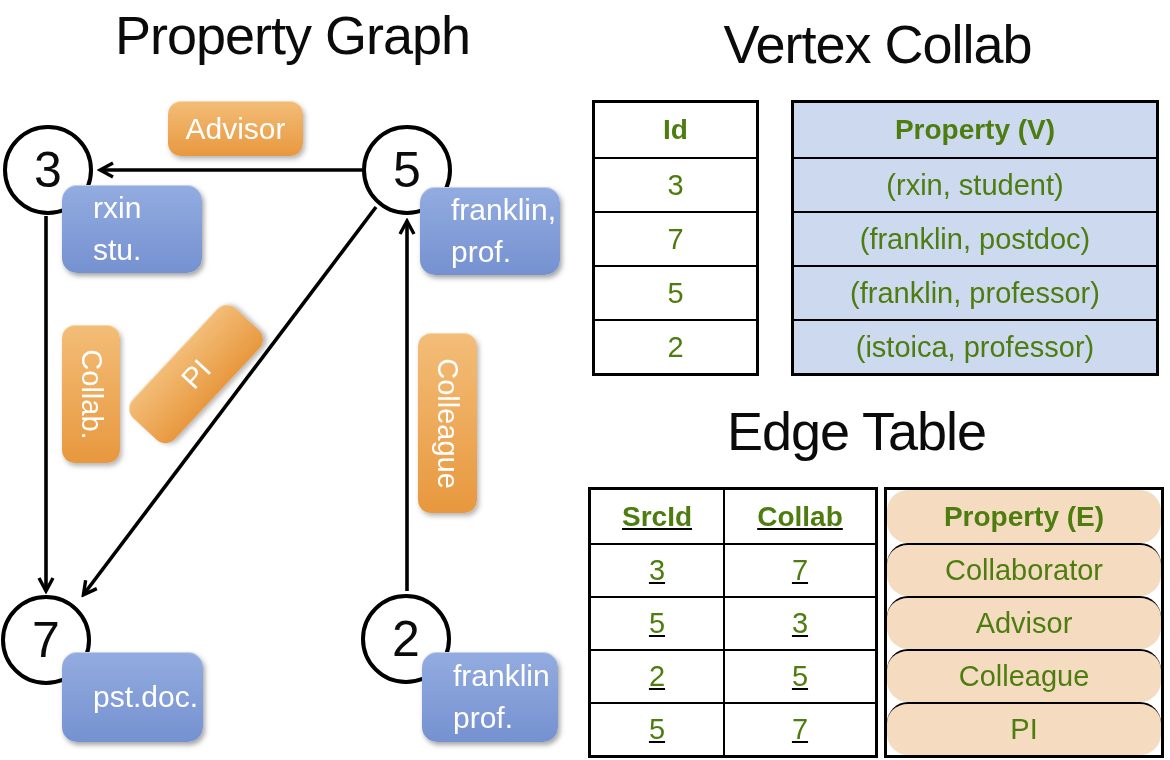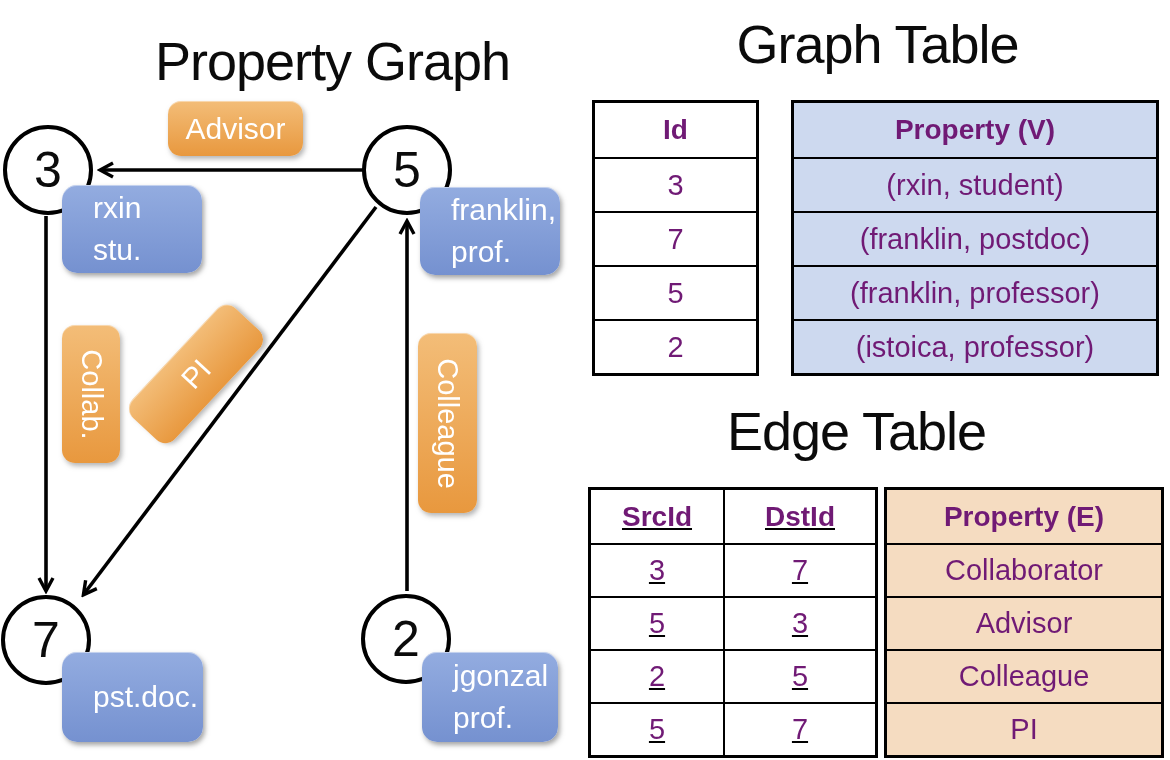--- a/index.html
+++ b/index.html
@@ -37,41 +37,41 @@
   .vert-text{transform:rotate(90deg);white-space:nowrap;}
   
   #edges{position:absolute;left:0;top:0;z-index:1;}
   
   .tbl{
     position:absolute;border:3px solid #000;box-sizing:border-box;background:#fff;
     display:grid;
   }
   .tbl .cell{
     display:flex;align-items:center;justify-content:center;
-    font-size:29px;color:#701a75;
+    font-size:29px;color:#4d7c0f;
   }
   .tbl .cell.hd{font-weight:bold;font-size:28px;}
   .tbl.rows5{grid-template-rows:repeat(5,1fr);}
   .tbl .cell + .cell{border-top:2px solid #000;}
   .bg-blue{background:#cdd9ef;}
-  .bg-tan{background:#f5dcc1;}
+  .bg-tan{background:#f5dcc1;border-radius:21px;}
   
   .duo{grid-template-rows:repeat(5,1fr);}
   .duo .row{display:grid;grid-template-columns:132px 1fr;text-decoration:underline;}
   .duo .row + .row{border-top:2px solid #000;}
   .duo .row .cell{border-top:none;}
   .duo .row .cell:last-child{border-left:2px solid #000;}
 </style>
 </head>
 <body>
 
 <div id="canvas">
 
-  <div class="big-title" style="left:0;width:585px;top:30px;margin-left:40px;">Property Graph</div>
-  <div class="big-title" style="left:585px;width:585px;top:13px;">Graph Table</div>
+  <div class="big-title" style="left:0;width:585px;top:4px;">Property Graph</div>
+  <div class="big-title" style="left:585px;width:585px;top:13px;">Vertex Collab</div>
   <div class="big-title" style="left:564px;width:585px;top:400px;text-align:center;">Edge Table</div>
 
   <svg id="edges" width="585" height="760" viewBox="0 0 585 760">
     <defs>
       <marker id="arrowhead" viewBox="0 0 20 20" refX="16" refY="10" markerWidth="20" markerHeight="20" orient="auto" markerUnits="userSpaceOnUse">
         <path d="M4,3 L17,10 L4,17" fill="none" stroke="#000" stroke-width="3.4"></path>
       </marker>
     </defs>
     <line x1="363" y1="170" x2="101" y2="170" stroke="#000" stroke-width="3.6" marker-end="url(#arrowhead)"></line>
     <line x1="46" y1="216" x2="46" y2="590" stroke="#000" stroke-width="3.6" marker-end="url(#arrowhead)"></line>
@@ -97,21 +97,21 @@
     <span>stu.</span>
   </div>
   <div class="vbox" style="left:420px;top:187px;width:140px;height:88px;">
     <span>franklin,</span>
     <span>prof.</span>
   </div>
   <div class="vbox" style="left:62px;top:652px;width:141px;height:90px;">
     <span>pst.doc.</span>
   </div>
   <div class="vbox" style="left:422px;top:652px;width:136px;height:90px;">
-    <span>jgonzal</span>
+    <span>franklin</span>
     <span>prof.</span>
   </div>
 
   <div class="epill" style="left:168px;top:101px;width:135px;height:55px;font-size:30px;">
     <span>Advisor</span>
   </div>
   <div class="epill" style="left:62px;top:325px;width:58px;height:138px;">
     <span class="vert-text">Collab.</span>
   </div>
   <div class="epill" style="left:121px;top:345px;width:150px;height:58px;transform:rotate(-47deg);">
@@ -133,21 +133,21 @@
     <div class="cell hd bg-blue">Property (V)</div>
     <div class="cell bg-blue">(rxin, student)</div>
     <div class="cell bg-blue">(franklin, postdoc)</div>
     <div class="cell bg-blue">(franklin, professor)</div>
     <div class="cell bg-blue">(istoica, professor)</div>
   </div>
 
   <div class="tbl duo" style="left:588px;top:487px;width:290px;height:271px;">
     <div class="row">
       <div class="cell hd">SrcId</div>
-      <div class="cell hd">DstId</div>
+      <div class="cell hd">Collab</div>
     </div>
     <div class="row">
       <div class="cell">3</div>
       <div class="cell">7</div>
     </div>
     <div class="row">
       <div class="cell">5</div>
       <div class="cell">3</div>
     </div>
     <div class="row">

